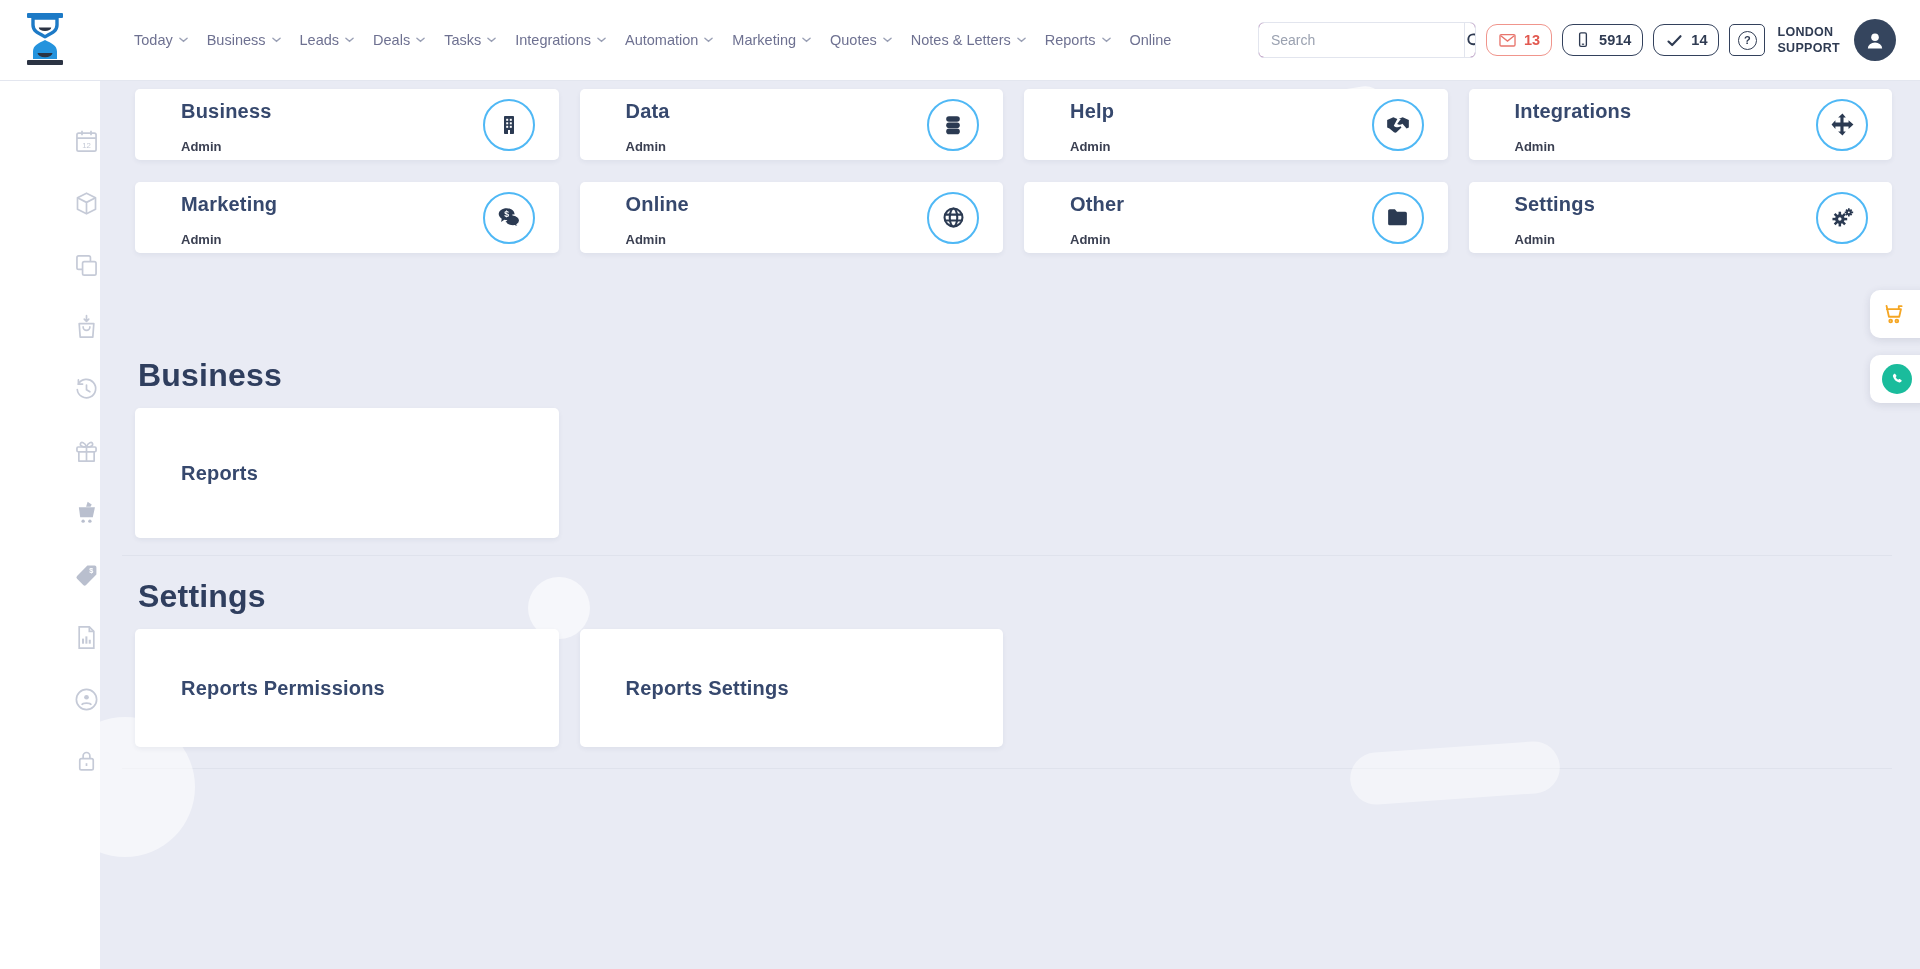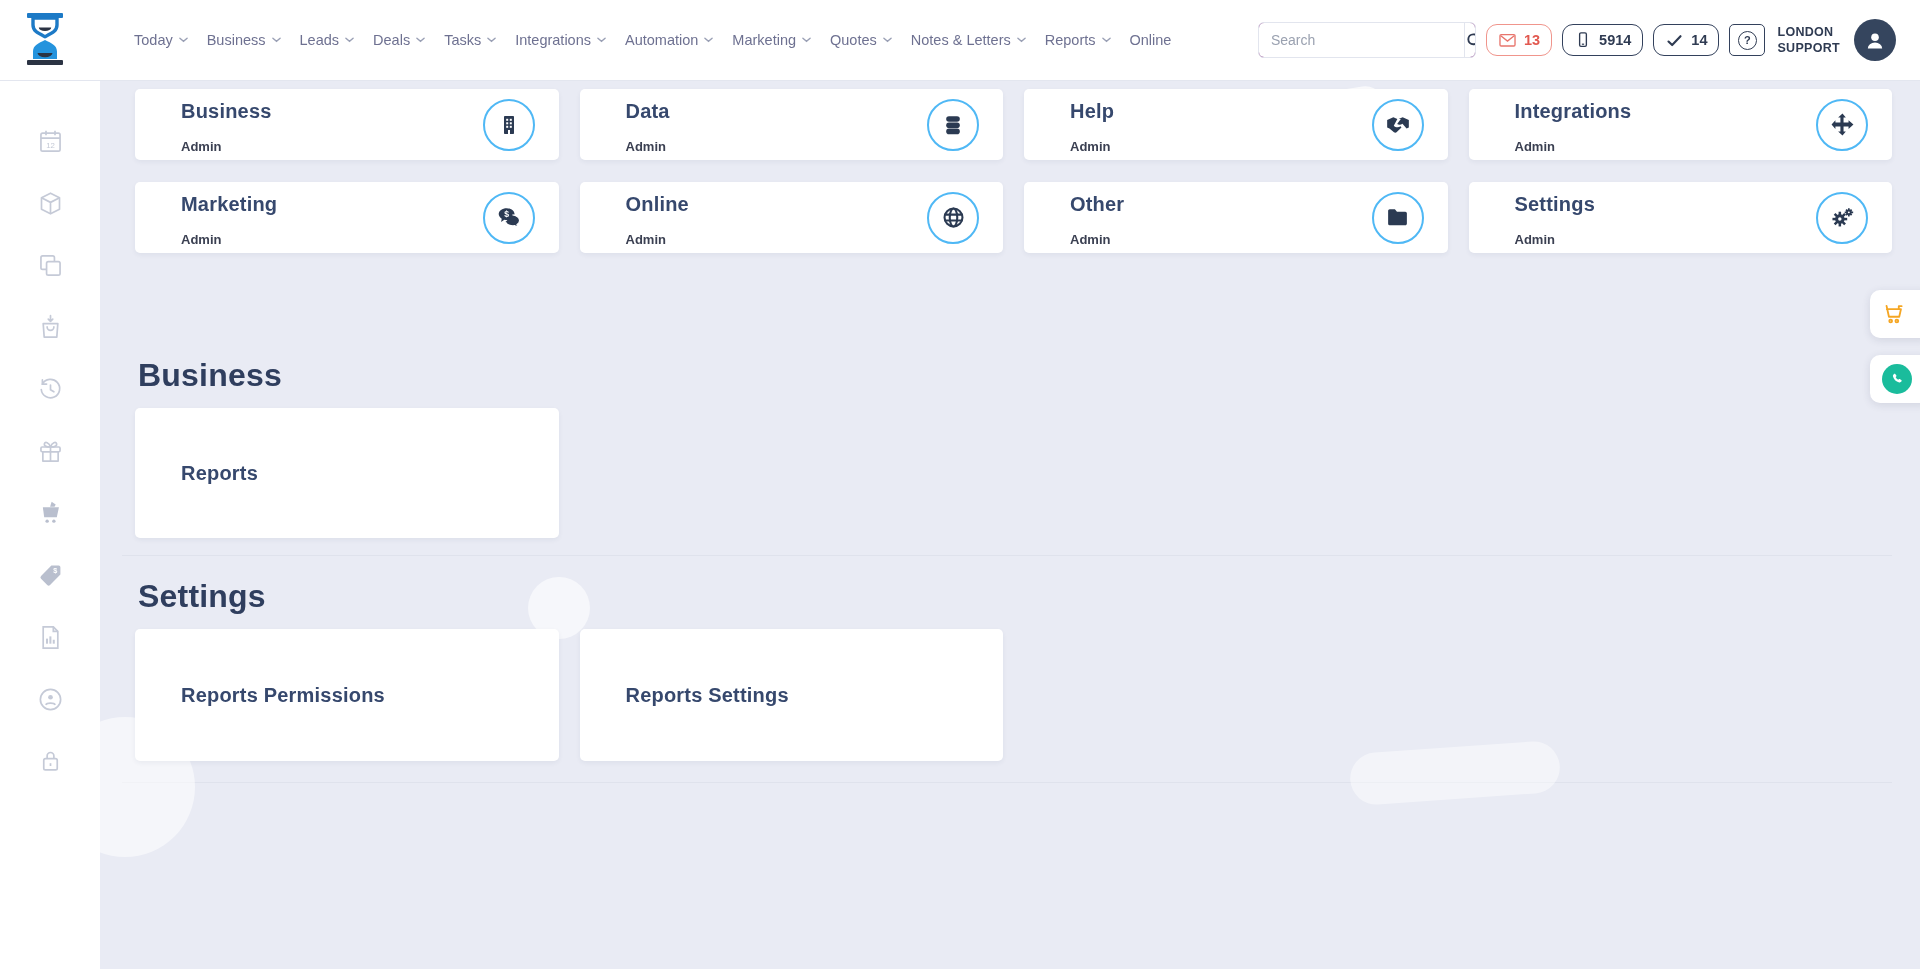--- a/index.html
+++ b/index.html
@@ -32,21 +32,21 @@
     display:flex; align-items:center; justify-content:center; font-size:11px;
     font-weight:bold; color:#2f3b52; }
   .user-name { font-size:12.5px; font-weight:600; color:#2f3b52; line-height:1.3;
     letter-spacing:.3px; margin:0 4px 0 2px; }
   .avatar { width:42px; height:42px; border-radius:50%; background:#35455e;
     display:flex; align-items:center; justify-content:center; cursor:pointer; }
 
   
   .sidebar { position:fixed; top:80px; left:0; width:100px; height:889px;
     background:#ffffff; z-index:40; padding-top:30px; }
-  .side-item { height:62px; display:flex; align-items:center; justify-content:center;
+  .side-item { height:62px; display:flex; align-items:center; justify-content:flex-end;
     cursor:pointer; }
 
   
   .main { margin-left:100px; padding-top:11px; position:relative; }
   .admin-search { margin:0 28px 0 22px; height:47px; background:#ffffff;
     border-radius:8px; display:flex; align-items:center; justify-content:center;
     gap:9px; cursor:text; box-shadow:0 1px 3px rgba(45,55,90,.05); position:relative; z-index:2; }
   .admin-search-text { font-size:15px; color:#4a5163; }
   .caret { display:inline-block; width:1px; height:18px; background:#39404f;
     margin-left:1px; animation:blink 1.1s infinite; }
@@ -65,21 +65,21 @@
     background:#fff; display:flex; align-items:center; justify-content:center; }
 
   .section-title { font-size:32px; font-weight:600; color:#2f3e5e;
     margin:0 0 0 38px; letter-spacing:.2px; position:relative; z-index:1; }
   .st-business { margin-top:104px; }
   .st-settings { margin-top:22px; }
   .item-grid { margin-top:14px; }
   .item-card { display:flex; align-items:center; padding-left:46px;
     font-size:20px; font-weight:600; color:#36486d; letter-spacing:.2px; }
   .item-card.h130 { height:130px; }
-  .item-card.h118 { height:132px; }
+  .item-card.h118 { height:118px; }
   .divider { border:none; border-top:1px solid #dfe2ec; margin:17px 28px 0 22px; }
   .divider.d2 { margin-top:21px; }
 
   
   .fab { position:fixed; right:-12px; width:62px; height:48px; background:#fff;
     border-radius:10px; box-shadow:0 2px 8px rgba(40,50,80,.12); display:flex;
     align-items:center; padding-left:12px; cursor:pointer; z-index:60; }
   .fab-cart { top:290px; }
   .fab-phone { top:355px; }
   .phone-circle { width:30px; height:30px; border-radius:50%; background:#1abc9c;

